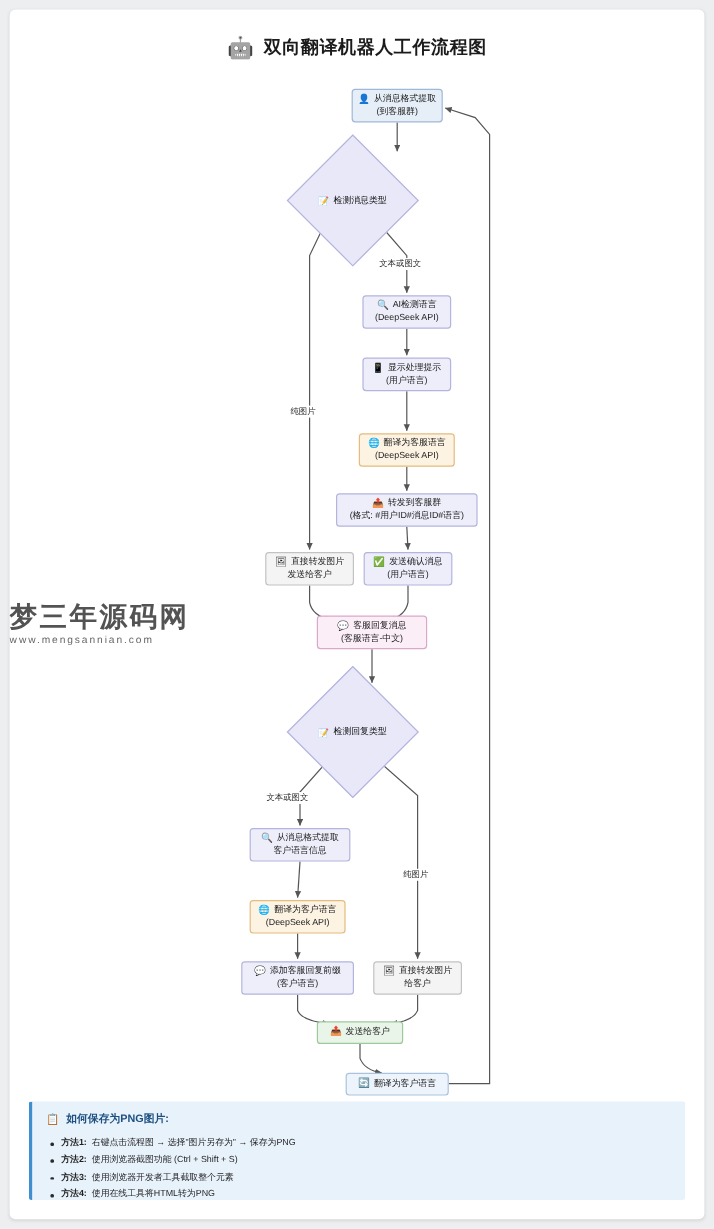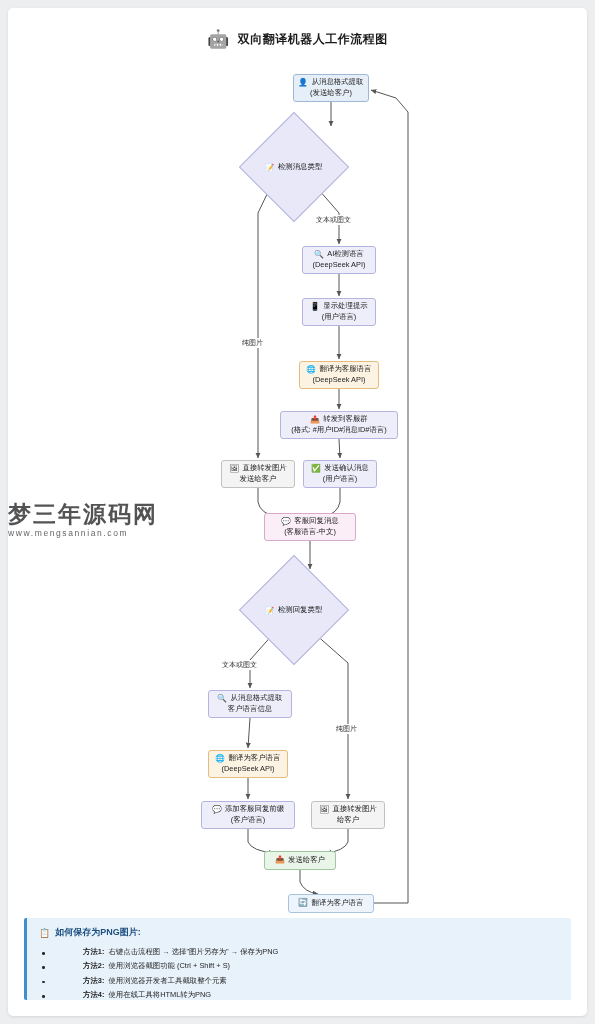--- a/index.html
+++ b/index.html
@@ -35,21 +35,21 @@
     align-items: center;
     justify-content: center;
     gap: 8px;
   }
   .title-emoji {
     font-size: 18px;
     line-height: 1;
     filter: grayscale(1) contrast(1.1);
   }
   .title-text {
-    font-size: 12px;
+    font-size: 15px;
     font-weight: bold;
     color: #1b1b1b;
     letter-spacing: 0.5px;
     text-align: right;
   }
 
   
   .canvas {
     position: absolute;
     left: 0; top: 0;
@@ -172,21 +172,21 @@
     padding-left: 12px;
   }
   .note li::before {
     content: "";
     position: absolute;
     left: 3px; top: 7px;
     width: 2.5px; height: 2.5px;
     border-radius: 50%;
     background: #2b2b2b;
   }
-  .note li b { font-weight: bold; margin-left: 32px; }
+  .note li b { font-weight: bold; }
 </style>
 </head>
 <body>
 
 <div class="page">
   <div class="card">
 
     <div class="title-row">
       <span class="title-emoji">🤖</span>
       <span class="title-text">双向翻译机器人工作流程图</span>
@@ -238,21 +238,21 @@
 
           <path d="M366,895 L400,895 L400,104 L388,90 L363,82"></path>
         </g>
       </svg>
 
       <div class="node n-blue" style="left:285px;top:66px;width:76px;height:28px;">
         <span class="ln1">
             <span class="emo">👤</span>
             <span>从消息格式提取</span>
           </span>
-        <span class="ln2">(发送给客户)</span>
+        <span class="ln2">(到客服群)</span>
       </div>
 
       <div class="diamond" style="left:247px;top:120px;width:78px;height:78px;"></div>
       <div class="diamond-label" style="left:247px;top:120px;width:78px;height:78px;">
         <span class="emo">📝</span>
         <span>检测消息类型</span>
       </div>
 
       <div class="node n-lav" style="left:294px;top:238px;width:74px;height:28px;">
         <span class="ln1">

